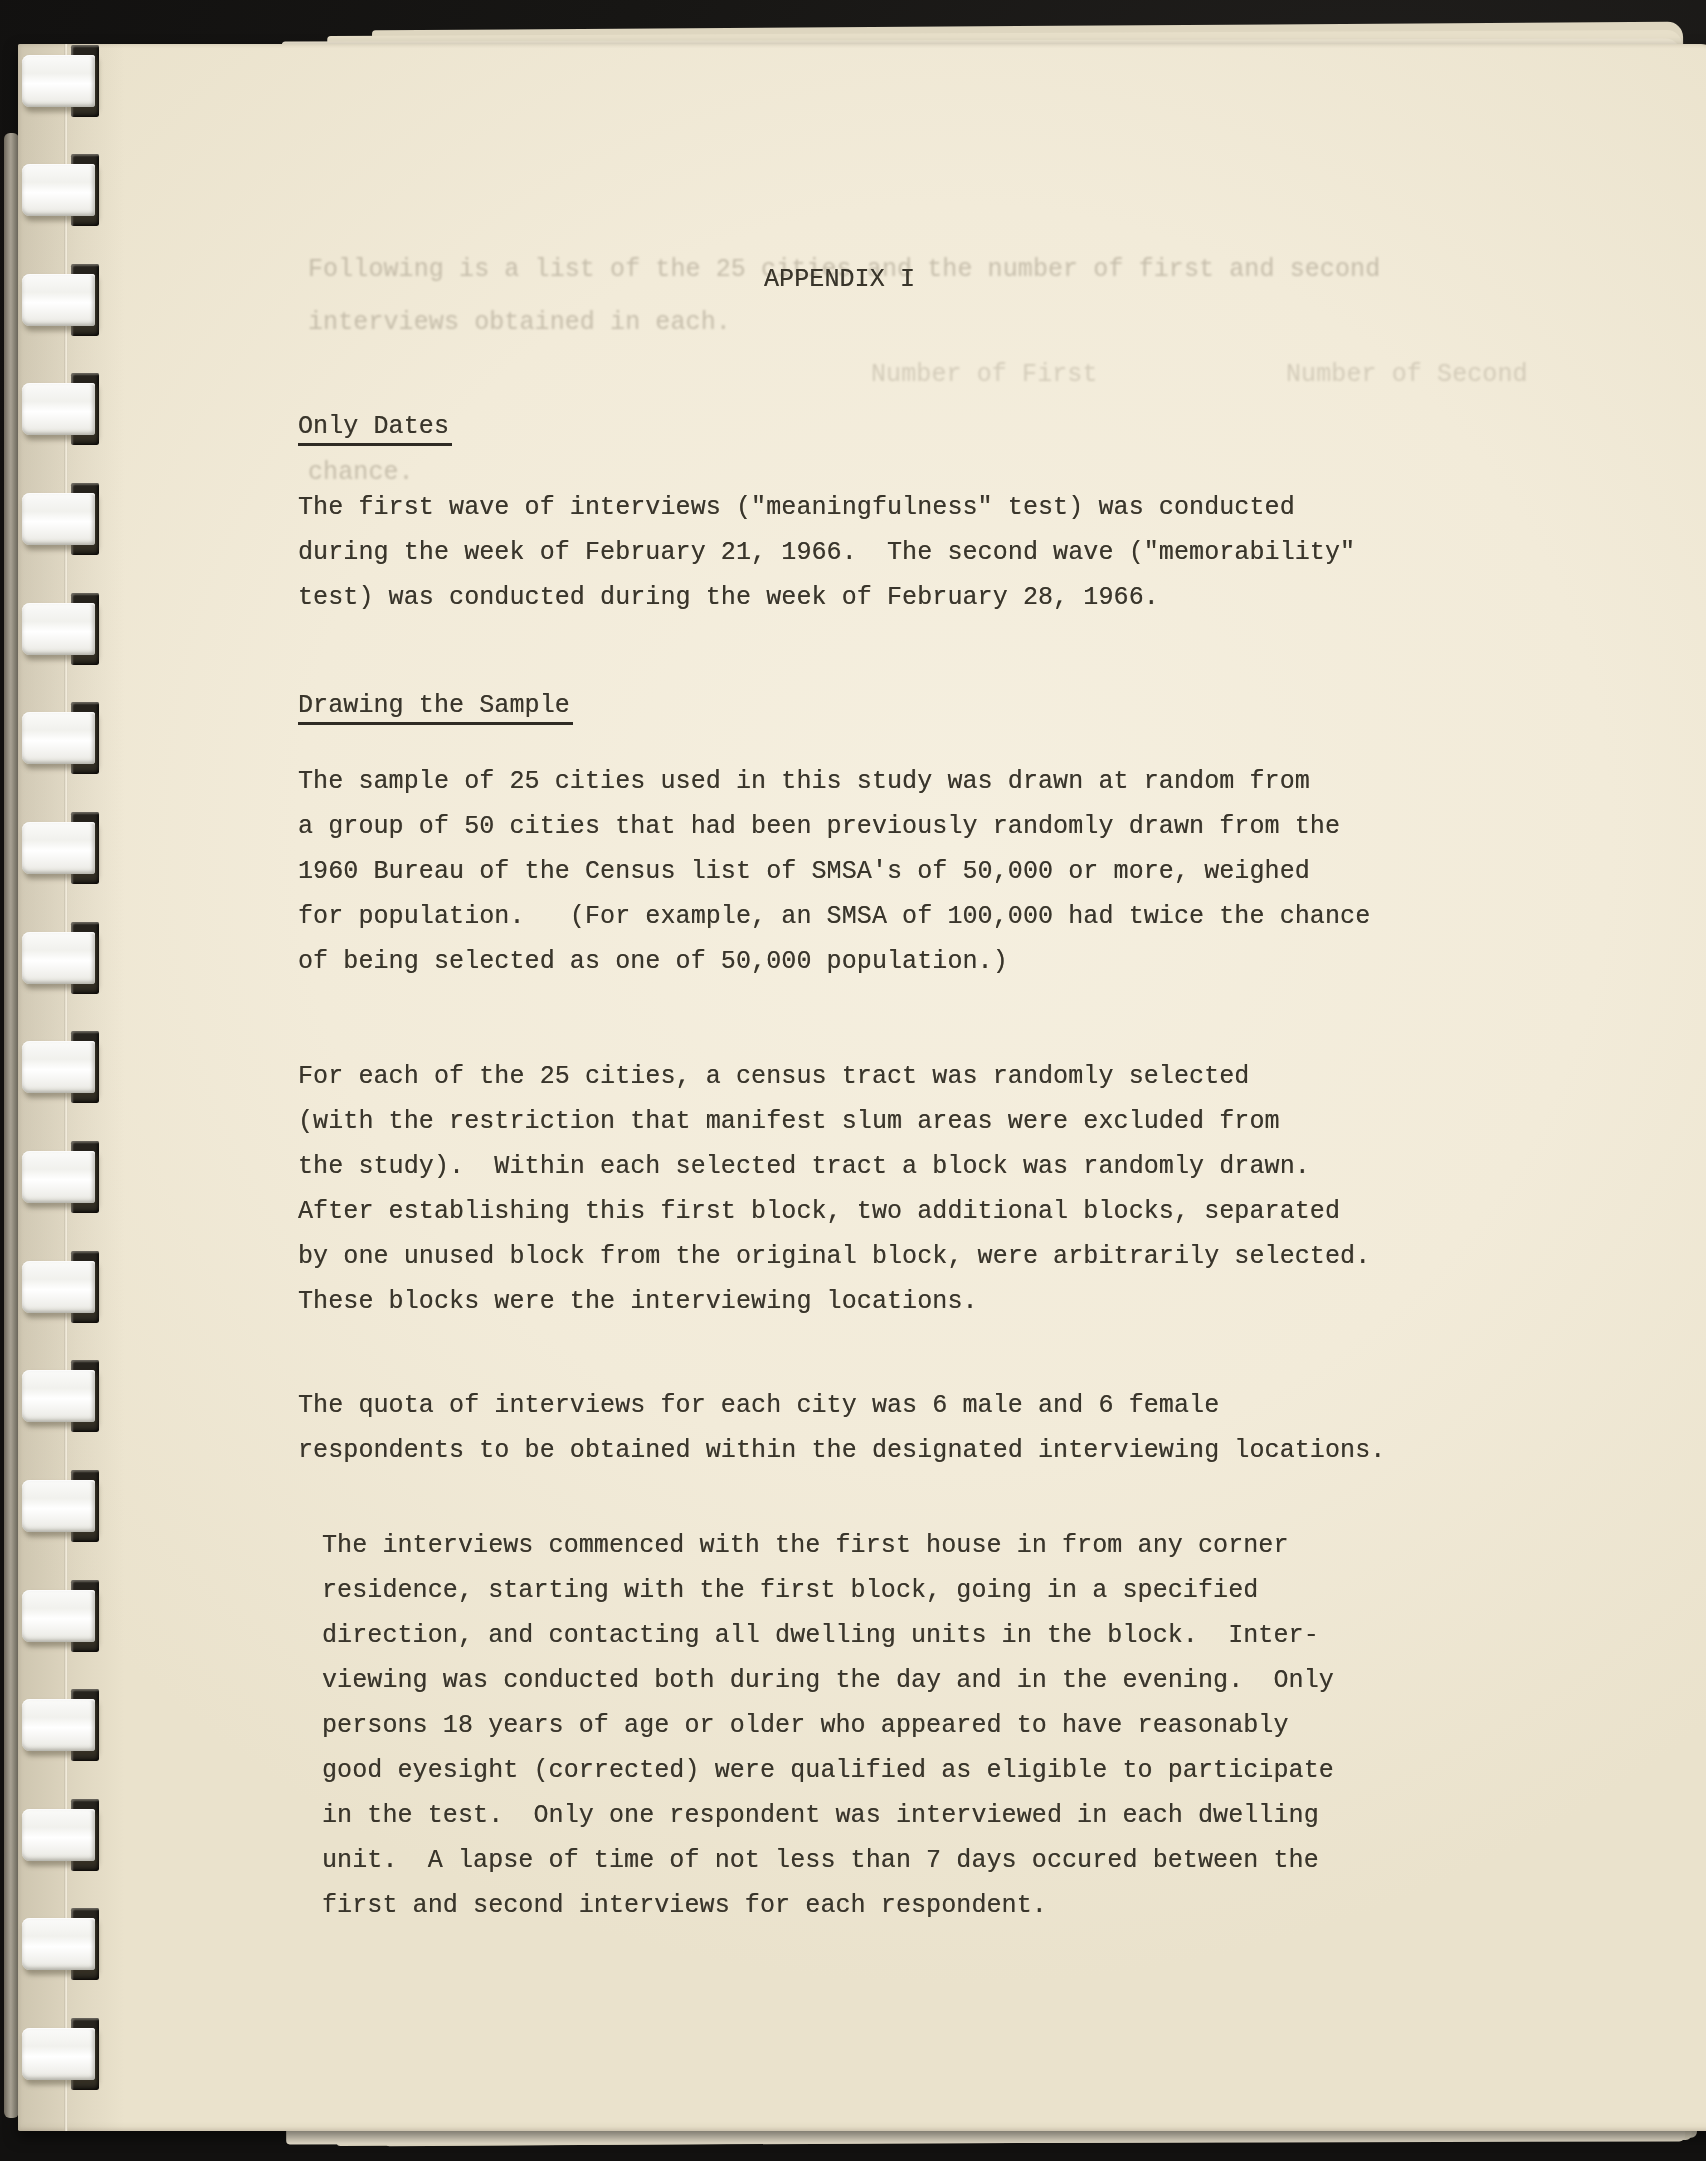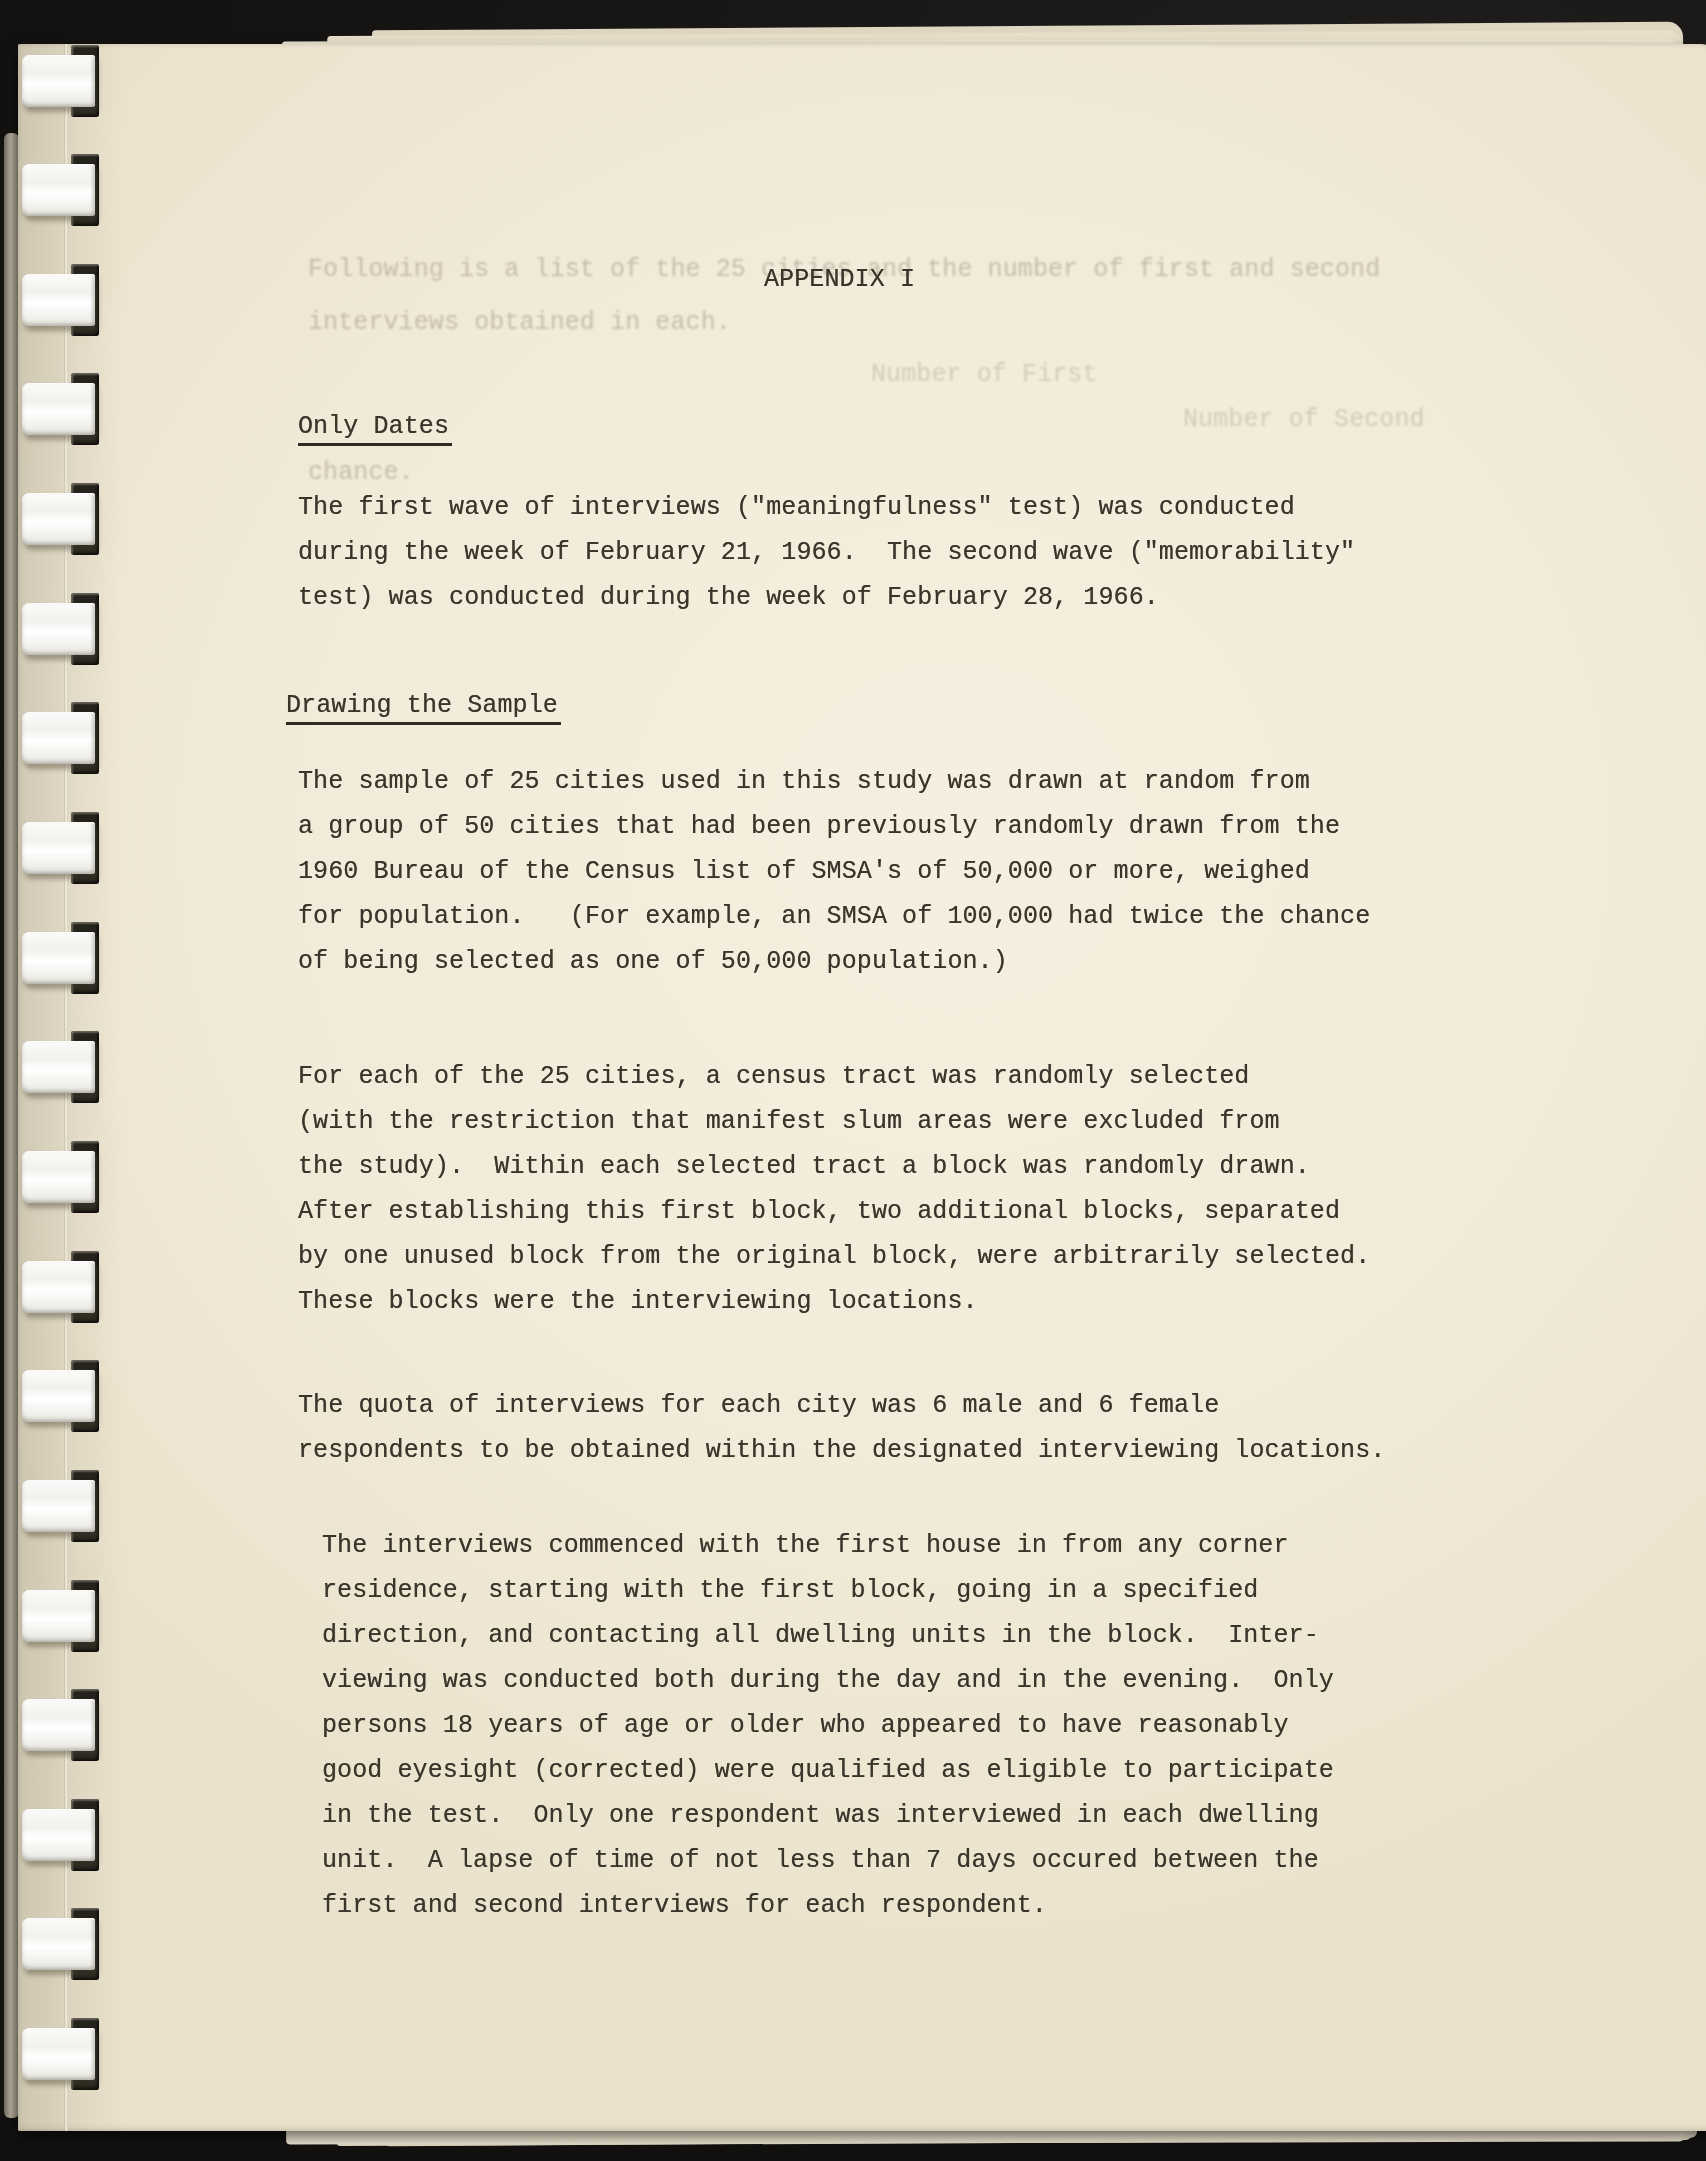--- a/index.html
+++ b/index.html
@@ -57,31 +57,31 @@
   <div class="sheet sheet-2"></div>
   <div class="sheet sheet-3"></div>
 
   <div class="page">
     <div class="gutter"></div>
     <div class="crease"></div>
 
     <div class="ghost" style="left:290px;top:203px;">Following is a list of the 25 cities and the number of first and second</div>
     <div class="ghost" style="left:290px;top:256px;">interviews obtained in each.</div>
     <div class="ghost" style="left:853px;top:308px;opacity:.42;">Number of First</div>
-    <div class="ghost" style="left:1165px;top:308px;opacity:.42;margin-top:45px;">Number of Second</div>
+    <div class="ghost" style="left:1268px;top:308px;opacity:.42;">Number of Second</div>
     <div class="ghost" style="left:290px;top:406px;">chance.</div>
 
     <div class="typed title" style="left:746px;top:213px;">APPENDIX I</div>
 
     <div class="typed heading" style="left:280px;top:360px;"><span>Only Dates</span></div>
     <div class="typed" style="left:280px;top:441px;">The first wave of interviews ("meaningfulness" test) was conducted
 during the week of February 21, 1966.  The second wave ("memorability"
 test) was conducted during the week of February 28, 1966.</div>
 
-    <div class="typed heading" style="left:268px;top:639px;"><span>Drawing the Sample</span></div>
+    <div class="typed heading" style="left:280px;top:639px;"><span>Drawing the Sample</span></div>
     <div class="typed" style="left:280px;top:715px;">The sample of 25 cities used in this study was drawn at random from
 a group of 50 cities that had been previously randomly drawn from the
 1960 Bureau of the Census list of SMSA's of 50,000 or more, weighed
 for population.   (For example, an SMSA of 100,000 had twice the chance
 of being selected as one of 50,000 population.)</div>
     <div class="typed" style="left:280px;top:1010px;">For each of the 25 cities, a census tract was randomly selected
 (with the restriction that manifest slum areas were excluded from
 the study).  Within each selected tract a block was randomly drawn.
 After establishing this first block, two additional blocks, separated
 by one unused block from the original block, were arbitrarily selected.

